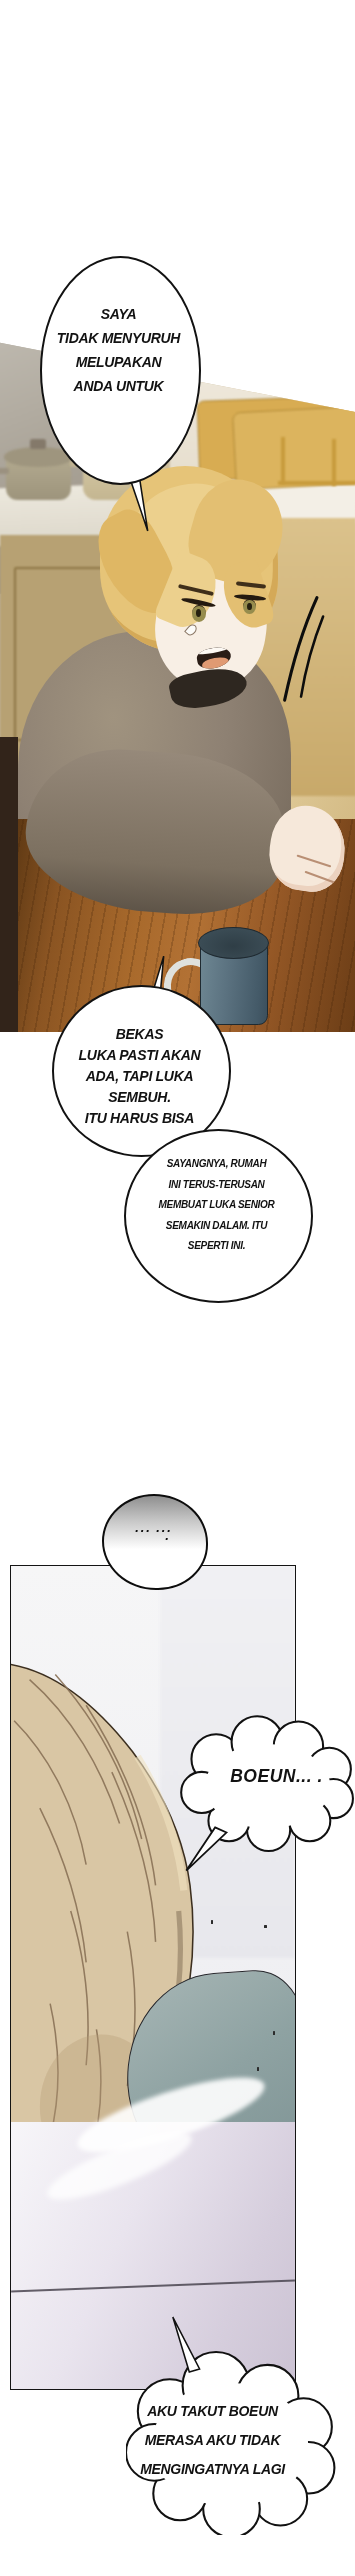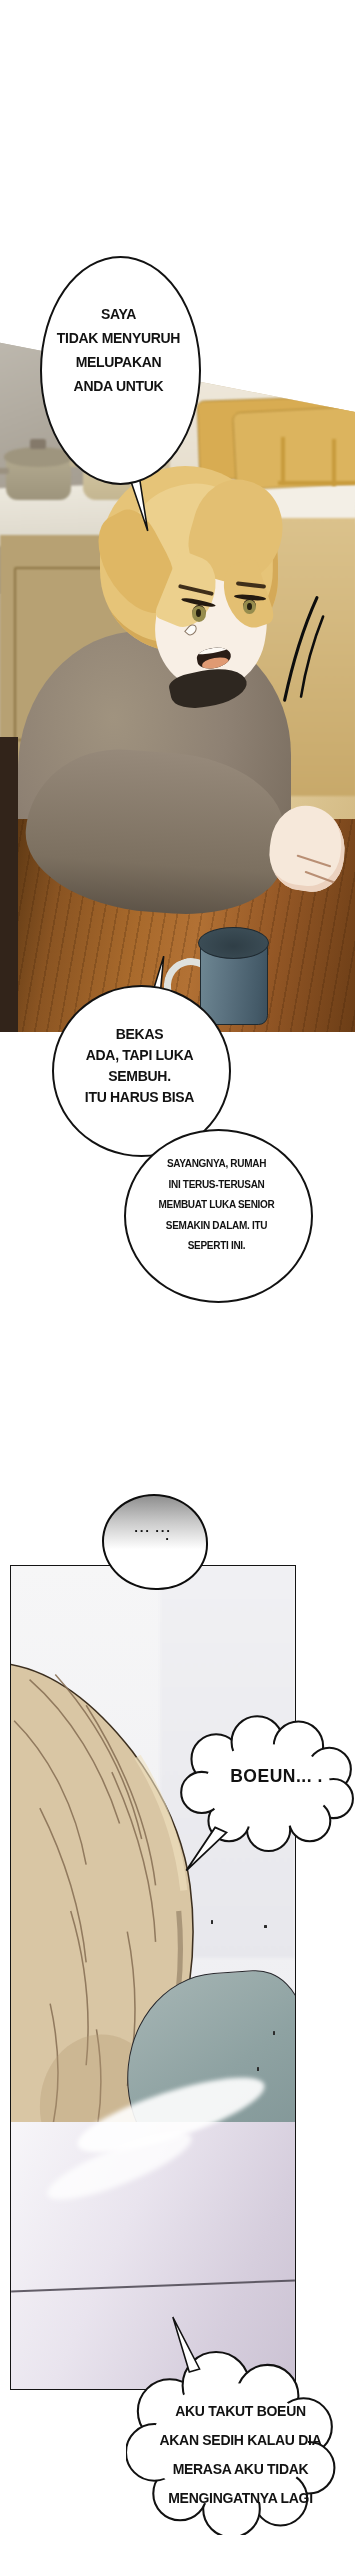--- a/index.html
+++ b/index.html
@@ -1,21 +1,21 @@
 <!DOCTYPE html>
 <html style="font-size:8.2px"><head>
 <meta charset="utf-8">
 <style>
   html,body{margin:0;padding:0;background:#ffffff;}
   #page{position:relative;width:355px;height:2985px;background:#ffffff;overflow:hidden;
         font-family:"Liberation Sans",sans-serif;}
   .abs{position:absolute;}
   
   .btxt{position:absolute;text-align:center;color:#121212;font-weight:700;line-height:1;}
-  .btxt span{display:block;}
+  .btxt span{display:block;font-style:italic;}
   .b1t{font-size:14px;line-height:24px;letter-spacing:-0.3px;}
   .b2t{font-size:14px;line-height:21px;letter-spacing:-0.3px;}
   .b3t{font-size:10px;line-height:20.6px;letter-spacing:-0.3px;}
   .b6t{font-size:14px;line-height:29px;letter-spacing:-0.3px;}
   .ell{position:absolute;background:#fff;border:2.1px solid #121212;border-radius:50%;}
   
   #panel1{position:absolute;left:0;top:340px;width:355px;height:692px;overflow:hidden;
           clip-path:polygon(0 0.4%,100% 10.4%,100% 100%,0 100%);
           background:linear-gradient(115deg,#b5aea2 0%,#bdb2a0 22%,#dcc89c 45%,#e6d2a2 62%,#c9ad74 100%);}
   #panel1 .soft{filter:blur(1px);}
@@ -109,20 +109,21 @@
   </div>
 
   <svg class="abs nb" style="left:144px;top:952px;" width="26" height="49" viewBox="0 0 50 95">
     <path d="M13,90 L30,95 L38,8 Z" fill="#ffffff" stroke="#121212" stroke-width="3"></path>
   </svg>
   <div class="ell" style="left:52px;top:985px;width:175px;height:168px;"></div>
 
   <div class="ell" style="left:124px;top:1129px;width:185px;height:170px;"></div>
   <div class="btxt b2t" style="left:52px;top:1024px;width:175px;">
     <span>BEKAS</span>
+    <span>LUKA PASTI AKAN</span>
     <span>ADA, TAPI LUKA</span>
     <span>SEMBUH.</span>
     <span>ITU HARUS BISA</span>
   </div>
   <div class="btxt b3t" style="left:124px;top:1154px;width:185px;">
     <span>SAYANGNYA, RUMAH</span>
     <span>INI TERUS-TERUSAN</span>
     <span>MEMBUAT LUKA SENIOR</span>
     <span>SEMAKIN DALAM. ITU</span>
     <span>SEPERTI INI.</span>
@@ -199,21 +200,20 @@
       <circle cx="345" cy="230" r="55"></circle>
         <circle cx="355" cy="310" r="50"></circle>
         <circle cx="300" cy="370" r="52"></circle>
       <circle cx="205" cy="390" r="55"></circle>
         <circle cx="105" cy="360" r="52"></circle>
         <circle cx="55" cy="280" r="55"></circle>
     </g>
     <path d="M123,124 L143,118 L91,17 Z" fill="#ffffff" stroke="#111111" stroke-width="3"></path>
     <ellipse cx="202" cy="265" rx="152" ry="120" fill="#ffffff"></ellipse>
   </svg>
-  <div class="btxt b6t" style="left:145px;top:2397px;width:191px;">
+  <div class="btxt b6t" style="left:117px;top:2397px;width:191px;">
     <span>AKU TAKUT BOEUN</span>
-    <span>AKAN SEDIH KALAU DIA</span>
     <span>MERASA AKU TIDAK</span>
     <span>MENGINGATNYA LAGI</span>
   </div>
 
 </div>
 
 
 </body></html>

